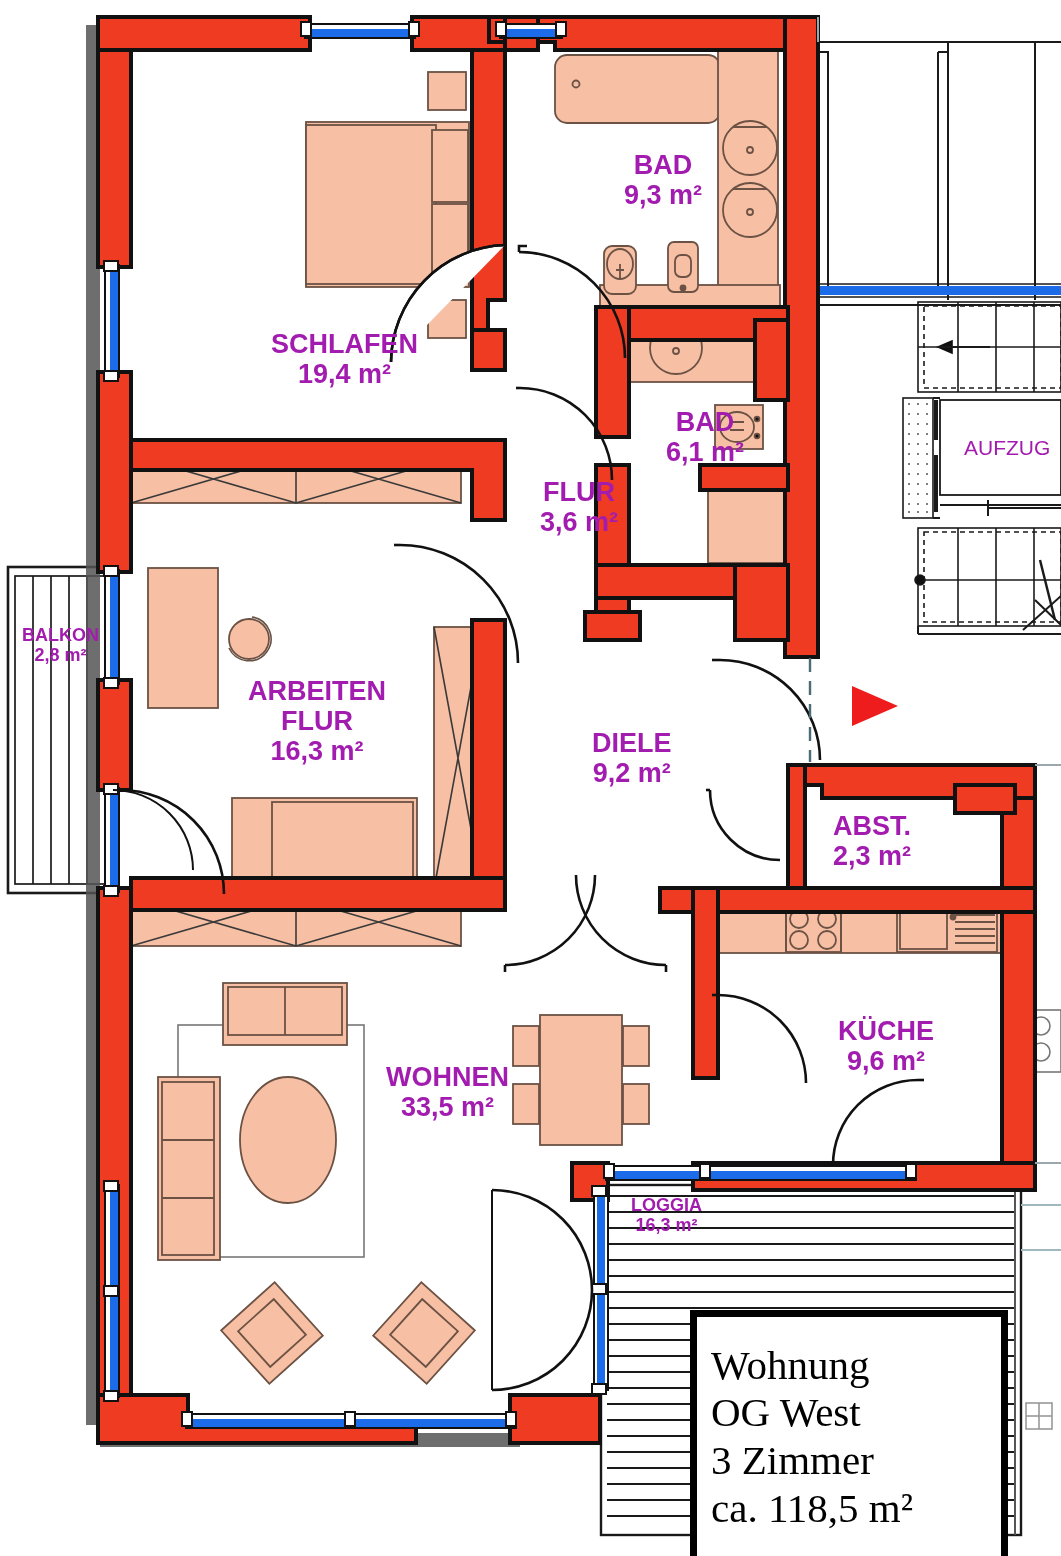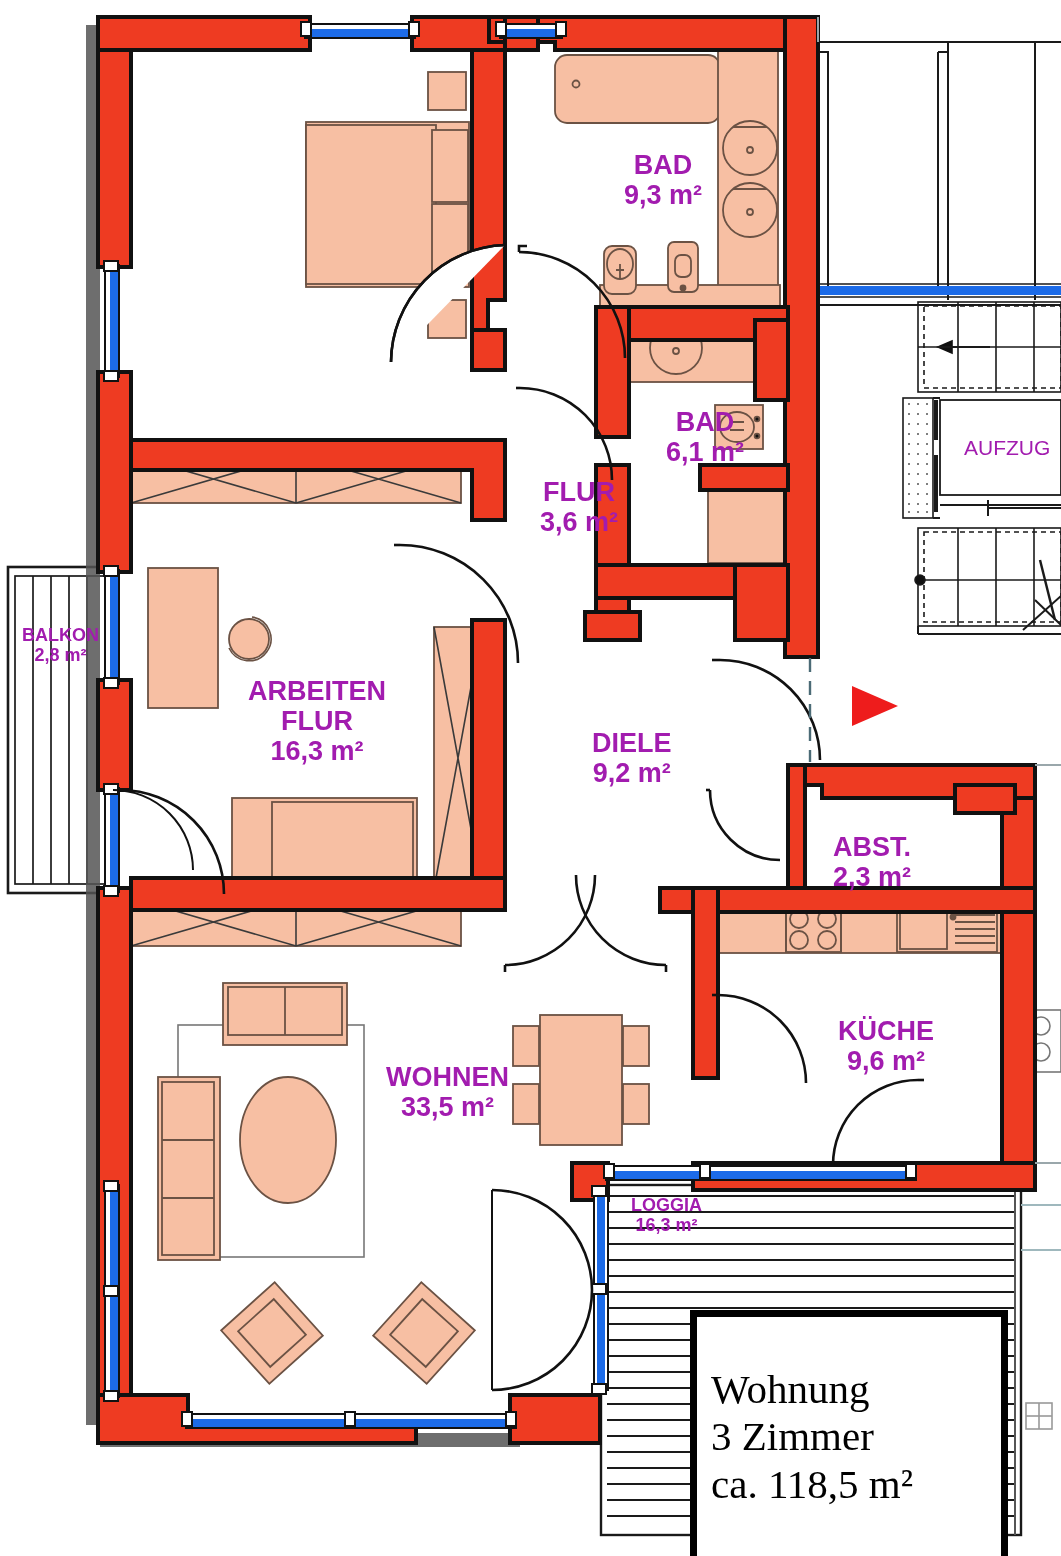--- a/index.html
+++ b/index.html
@@ -484,20 +484,24 @@
 
   <path d="M852 686 L898 706 L852 726 Z" fill="#EE1C1C" stroke="none"></path>
 
   <g stroke="#9aa7ab" stroke-width="2" fill="none">
     <path d="M1035 765 L1061 765"></path>
     <path d="M1035 1163 L1061 1163"></path>
     <path d="M818 17 L818 42"></path>
   </g>
 </svg>
 
+<div class="lbl" style="left:271px;top:329px;font-size:27px;">
+  <span class="l1">SCHLAFEN</span>
+  <span class="l2">19,4 m²</span>
+</div>
 
 <div class="lbl" style="left:624px;top:150px;font-size:27px;">
   <span class="l1">BAD</span>
   <span class="l2">9,3 m²</span>
 </div>
 
 <div class="lbl" style="left:666px;top:407px;font-size:27px;">
   <span class="l1">BAD</span>
   <span class="l2">6,1 m²</span>
 </div>
@@ -516,21 +520,21 @@
   <span class="l1">BALKON</span>
   <span class="l2">2,8 m²</span>
 </div>
 
 <div class="lbl" style="left:248px;top:676px;font-size:27px;">
   <span class="l1">ARBEITEN</span>
   <span class="l2">FLUR</span>
   <span class="l2">16,3 m²</span>
 </div>
 
-<div class="lbl" style="left:833px;top:811px;font-size:27px;margin-top:21px;">
+<div class="lbl" style="left:833px;top:811px;font-size:27px;">
   <span class="l1">ABST.</span>
   <span class="l2">2,3 m²</span>
 </div>
 
 <div class="lbl" style="left:838px;top:1016px;font-size:27px;">
   <span class="l1">KÜCHE</span>
   <span class="l2">9,6 m²</span>
 </div>
 
 <div class="lbl" style="left:386px;top:1062px;font-size:27px;">
@@ -542,17 +546,18 @@
   <span class="l1">LOGGIA</span>
   <span class="l2">16,3 m²</span>
 </div>
 
 <div class="lbl" style="left:964px;top:436px;font-size:21px;font-weight:normal;">
   <span class="l1">AUFZUG</span>
 </div>
 
 <div id="titleblock">
   <div>Wohnung</div>
+  <div>OG West</div>
   <div>3 Zimmer</div>
   <div>ca. 118,5 m²</div>
 </div>
 
 </div>
 
 </body></html>

